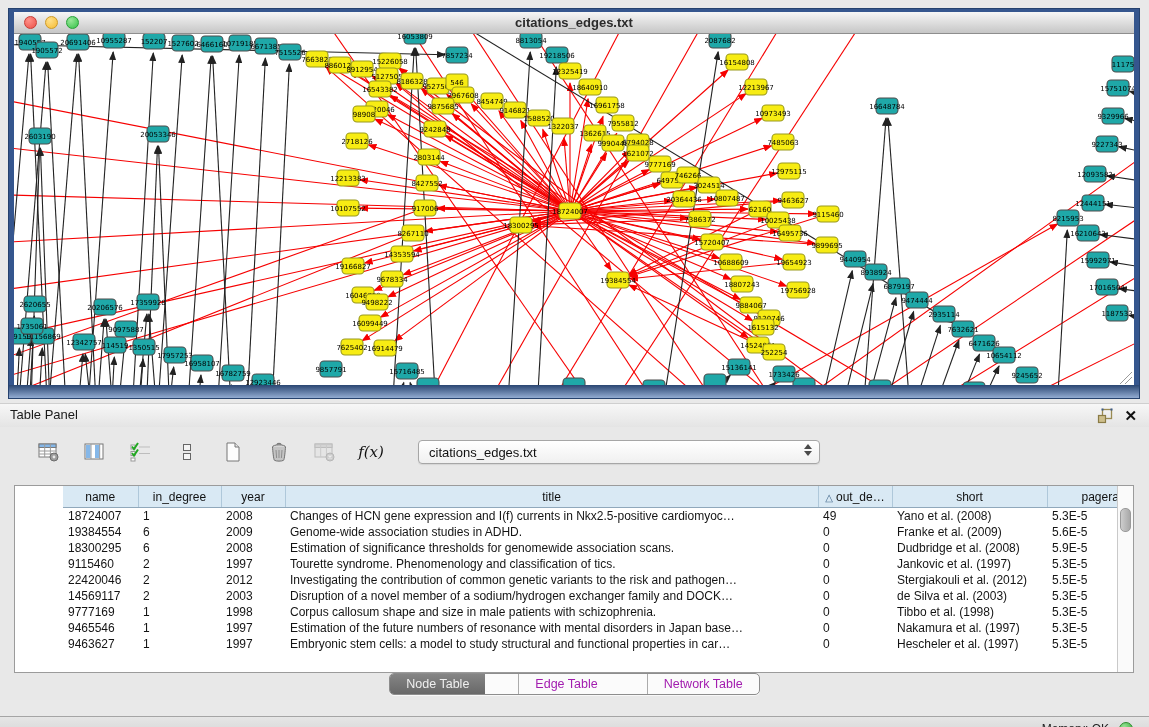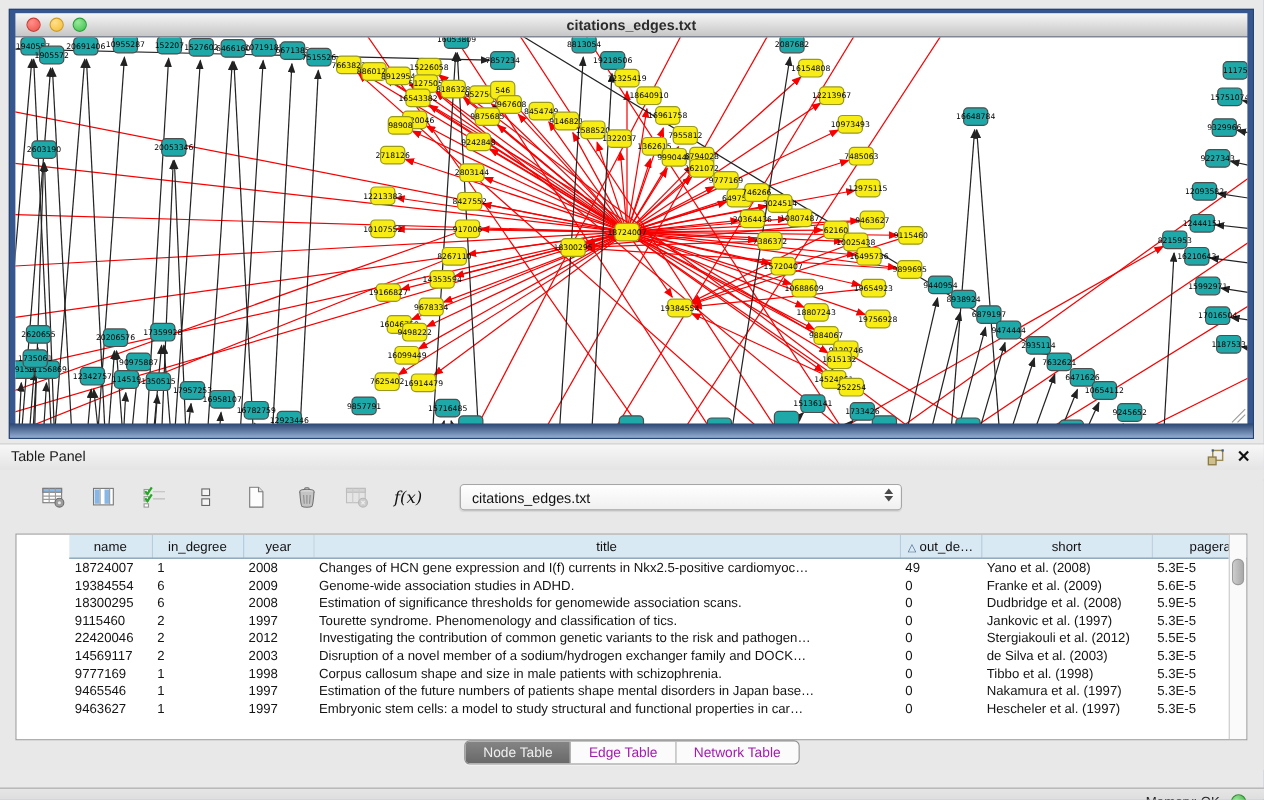--- a/index.html
+++ b/index.html
@@ -52,21 +52,21 @@
     border-bottom:1px solid #90A8BB;font-weight:normal;color:#111;overflow:hidden;white-space:nowrap;}
   tbody td{height:16px;padding:0 2px 0 5px;white-space:nowrap;overflow:hidden;color:#141414;}
   .sort-glyph{font-size:10px;color:#44688C;margin-right:3px;}
   .vscroll{position:absolute;right:0;top:0;width:15px;height:100%;
     border-left:1px solid #C9C9C9;background:#FAFAFA;}
   .vthumb{position:absolute;left:2px;top:22px;width:9px;height:22px;
     background:linear-gradient(90deg,#CDCDCD,#A8A8A8);border:1px solid #9A9A9A;border-radius:5px;}
 
   .tabbar{position:absolute;left:0;right:0;top:246px;display:flex;justify-content:center;}
   .seg{display:flex;border:1px solid #8D8D8D;border-radius:5px;overflow:hidden;
-    background:#FBFBFB;height:20px;box-shadow:0 1px 0 rgba(255,255,255,.7);}
+    background:#FBFBFB;height:20px;box-shadow:0 1px 0 rgba(255,255,255,.7);gap:33px;}
   .seg-item{padding:0 16px;line-height:20px;font-size:12.5px;color:#a21caf;border-left:1px solid #ABABAB;}
   .seg-item:first-child{border-left:none;}
   .seg-item.sel{background:linear-gradient(#858585,#686868);color:#EFEFEF;}
 
   
   #status-bar{position:absolute;left:0;top:700px;width:1149px;height:27px;
     background:linear-gradient(#E6E6E6,#D0D0D0);border-top:1px solid #A5A5A5;box-sizing:border-box;margin-top:16px;}
   .mem-label{position:absolute;right:40px;top:5px;font-size:12px;color:#222;}
   .mem-dot{position:absolute;right:16px;top:5px;width:14px;height:14px;border-radius:50%;
     background:radial-gradient(circle at 35% 30%,#94E294,#2FA62F);border:1px solid #2E8B2E;box-sizing:border-box;}
@@ -981,21 +981,21 @@
             <td>1998</td>
             <td>Corpus callosum shape and size in male patients with schizophrenia.</td>
             <td>0</td>
             <td>Tibbo et al. (1998)</td>
             <td>5.3E-5</td>
           </tr>
           <tr>
             <td>9465546</td>
             <td>1</td>
             <td>1997</td>
-            <td>Estimation of the future numbers of patients shape mental disorders in Japan base…</td>
+            <td>Estimation of the future numbers of resonance with mental disorders in Japan base…</td>
             <td>0</td>
             <td>Nakamura et al. (1997)</td>
             <td>5.3E-5</td>
           </tr>
           <tr>
             <td>9463627</td>
             <td>1</td>
             <td>1997</td>
             <td>Embryonic stem cells: a model to study structural and functional properties in car…</td>
             <td>0</td>

